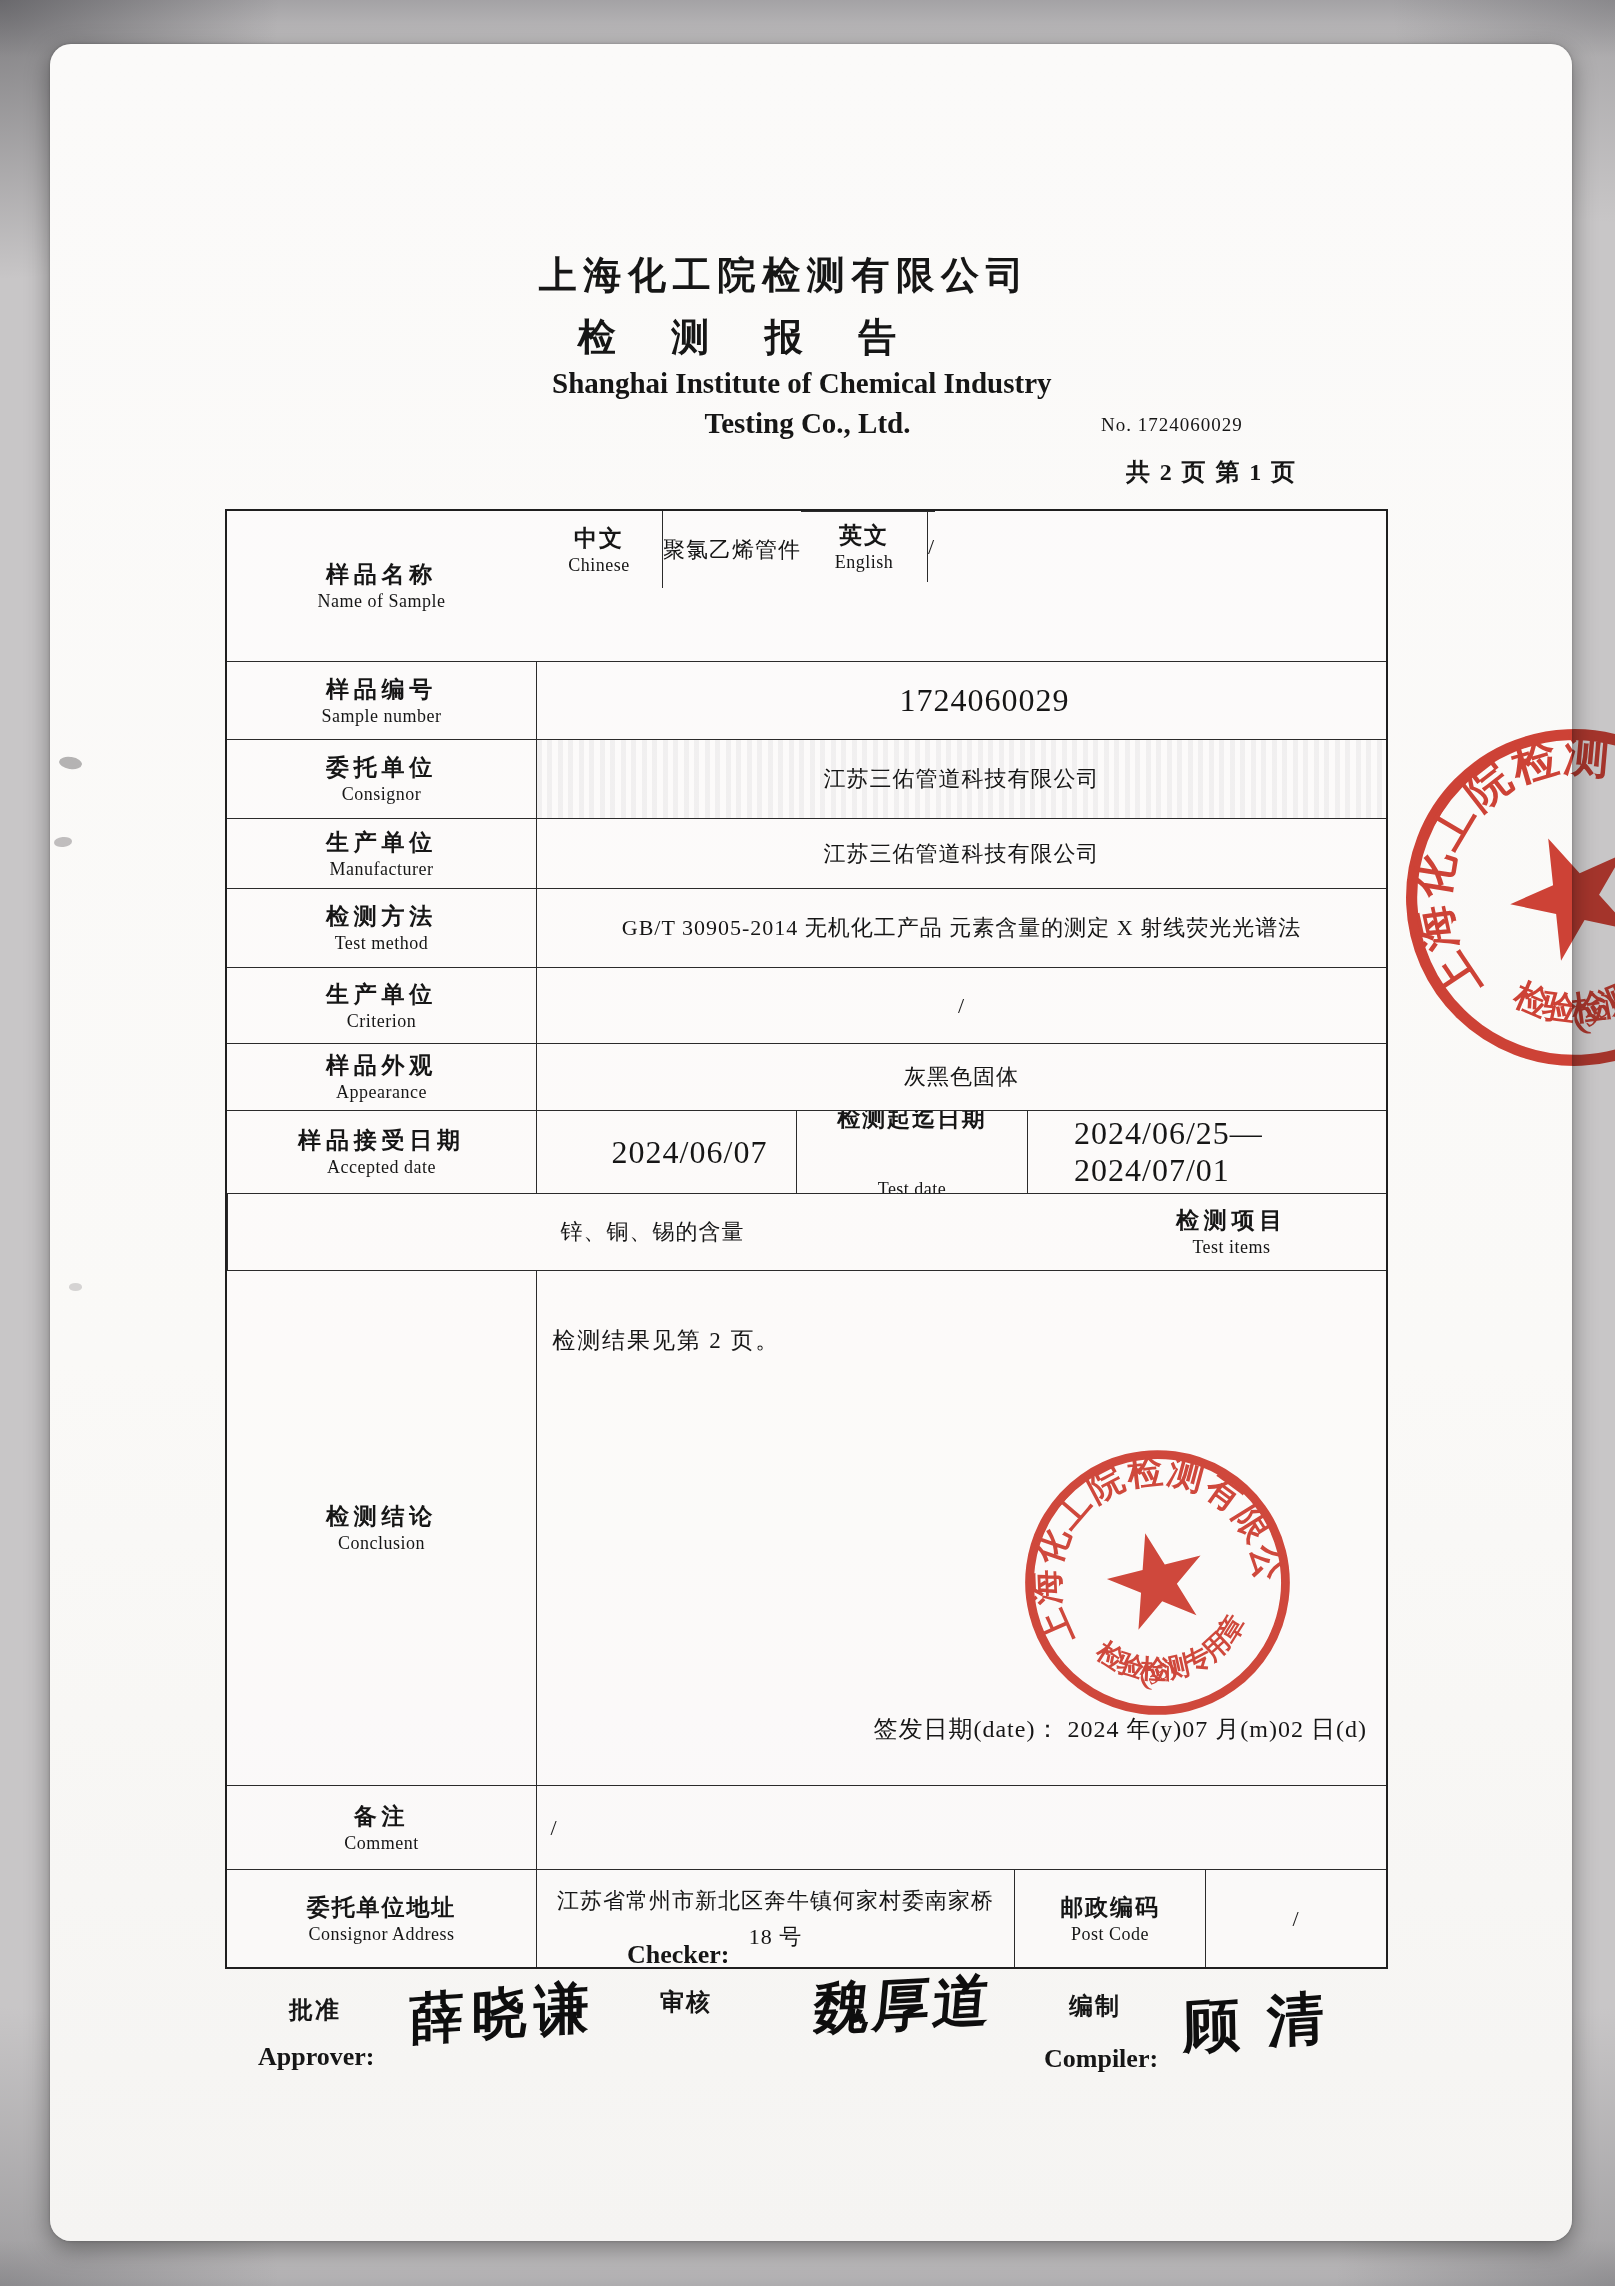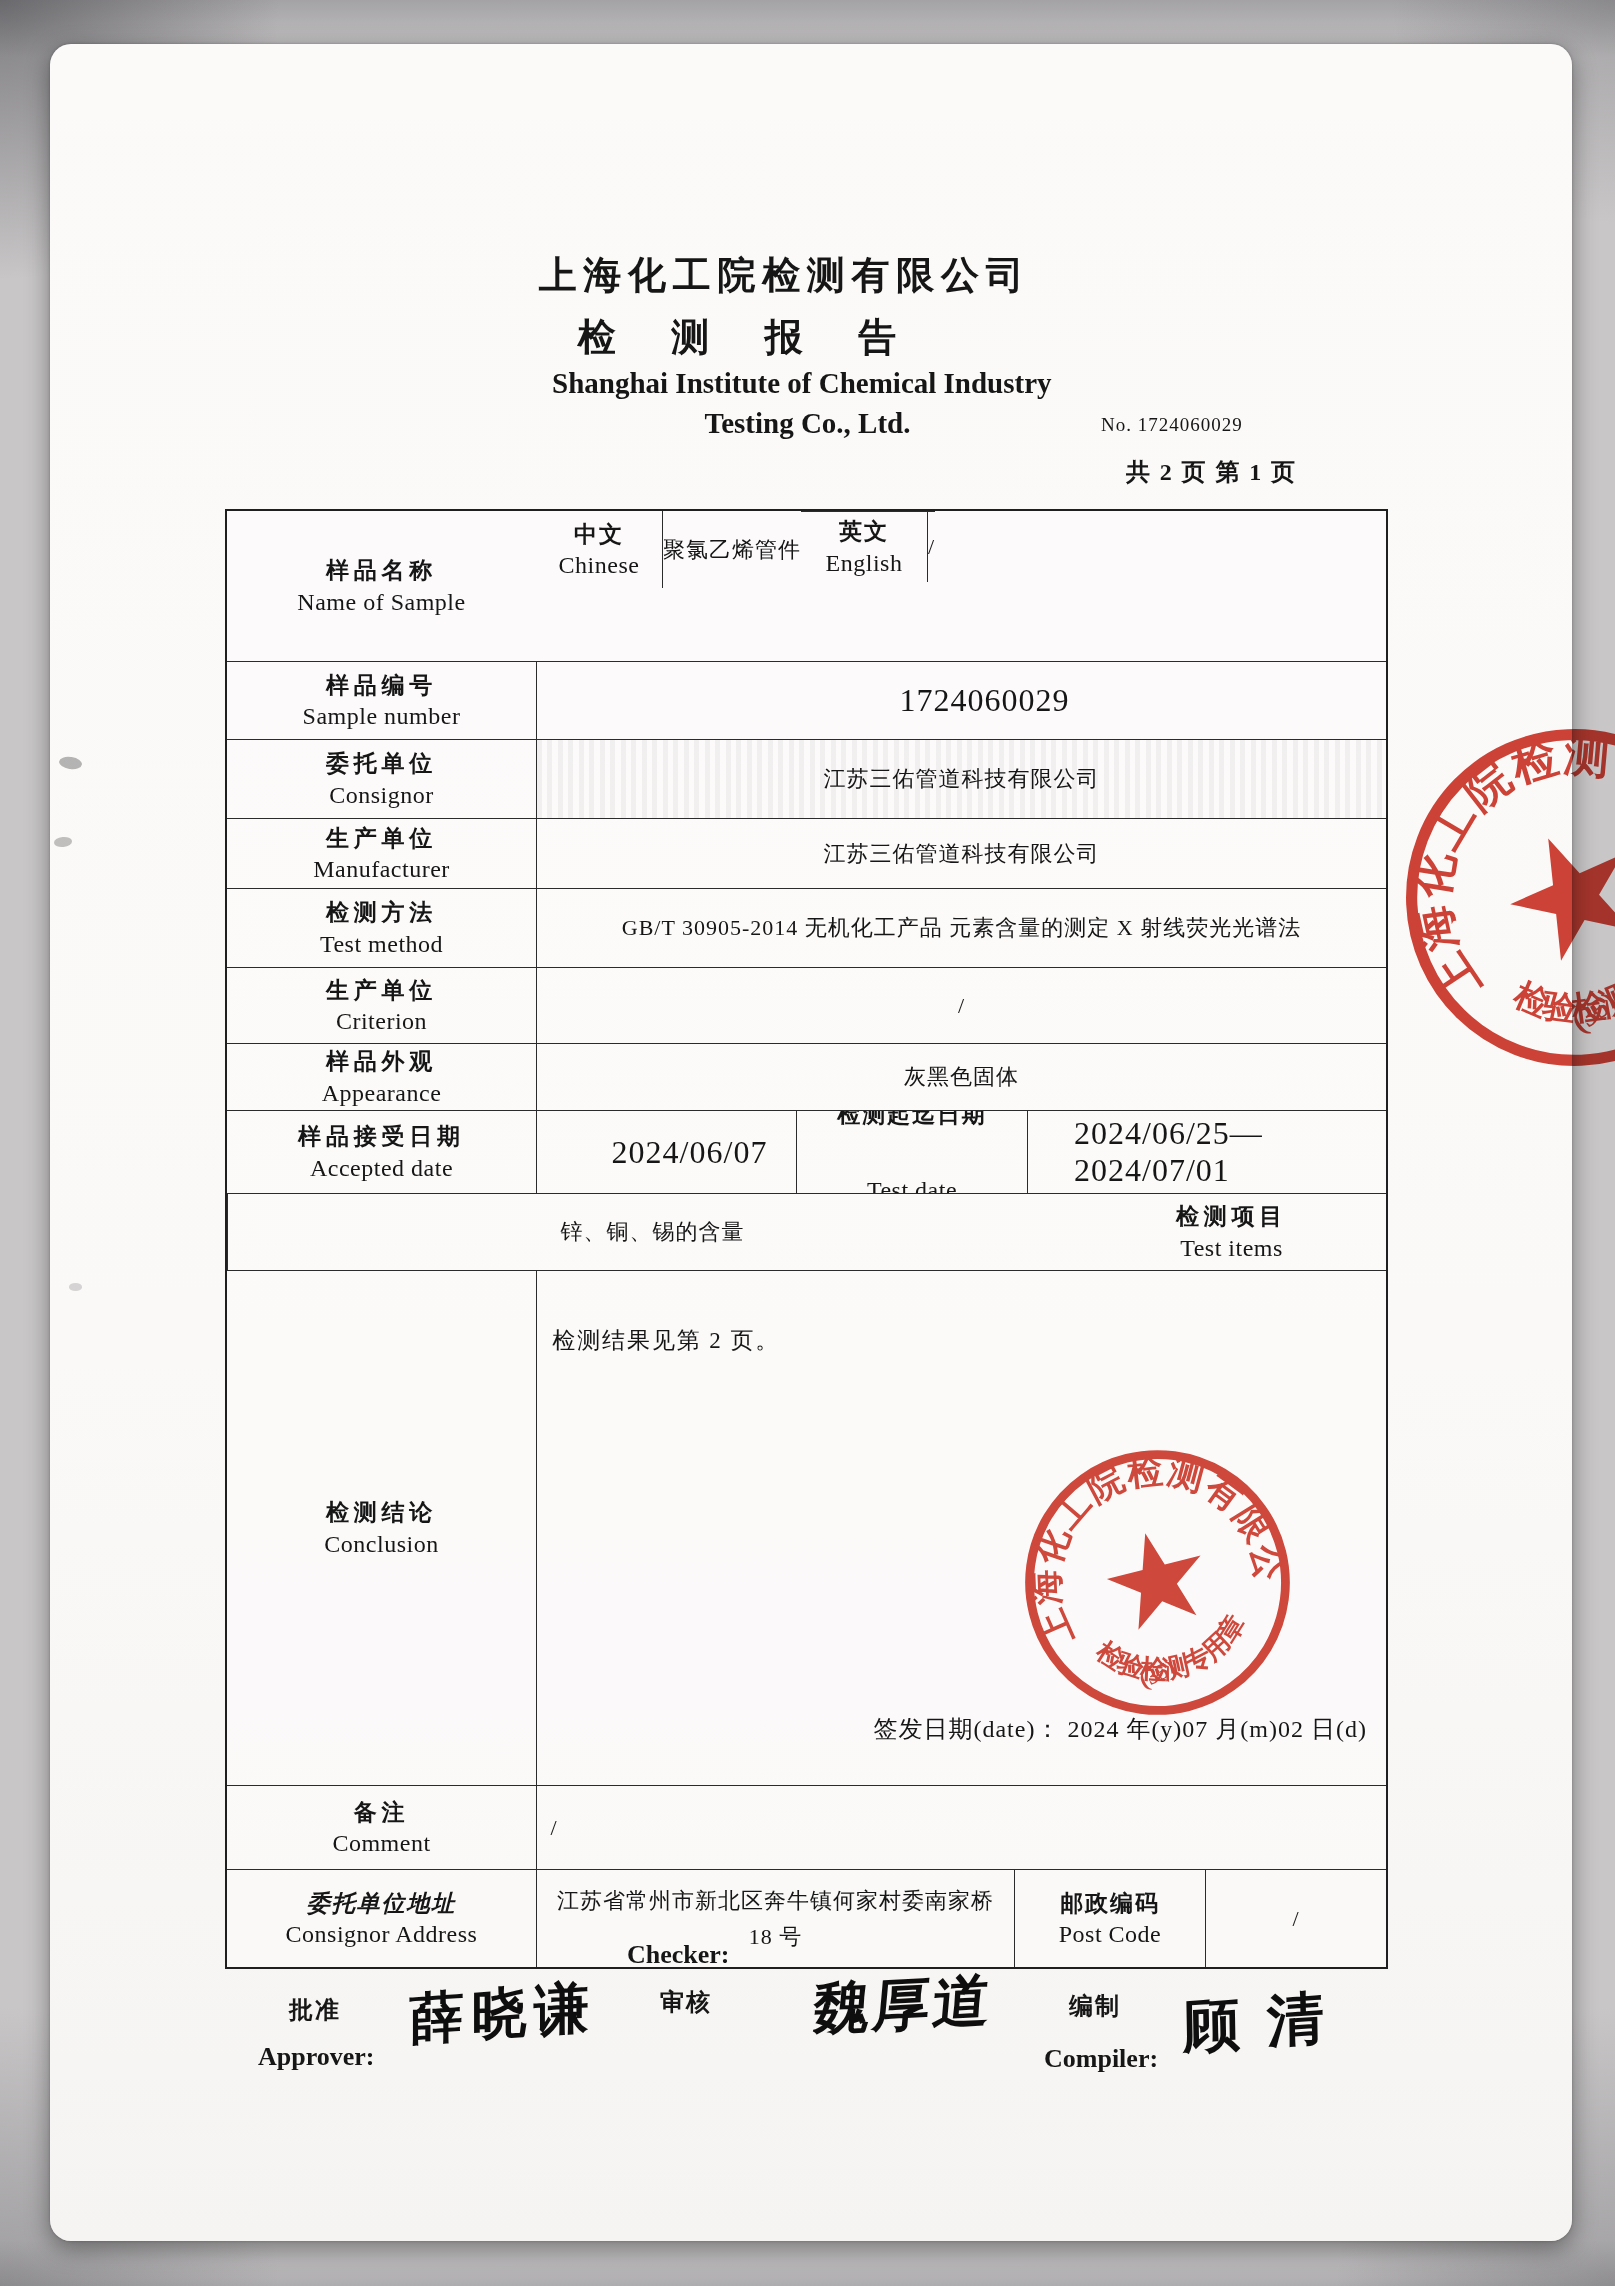--- a/index.html
+++ b/index.html
@@ -40,21 +40,21 @@
   
   .tbl { position:absolute; left:225px; top:509px; width:1163px; z-index:2;
     border:2.9px solid #1f1f1f; background:rgba(253,252,251,0.55); }
   .trow { display:flex; border-top:1.9px solid #2b2b2b; }
   .trow.first { border-top:none; }
   .c { display:flex; flex-direction:column; justify-content:center; align-items:center;
        border-left:1.9px solid #2b2b2b; overflow:hidden; }
   .c.nb { border-left:none; }
   .lbl { flex:0 0 309px; width:309px; }
   .zh { font-weight:bold; font-size:23px; letter-spacing:4.8px; line-height:1.35; white-space:nowrap; }
-  .en { font-size:24px; letter-spacing:0.5px; line-height:1.25;font-family:Liberation Serif, serif; }
+  .en { font-size:18px; letter-spacing:0.5px; line-height:1.25;font-family:Liberation Serif, serif; }
   .val { flex:1 1 auto; font-size:22px; letter-spacing:1px; }
   .val.serifnum { font-size:32px;padding-left:46px; }
   .val.leftal { align-items:flex-start; padding-left:13.4px; }
   .subcol { flex:1 1 auto; display:flex; }
   .subrow { display:flex; flex:0 0 auto; }
   .subrow + .subrow { border-top:1.9px solid #2b2b2b; }
   .subhdr { flex:0 0 126px; width:126px; }
   .subhdr .zh { letter-spacing:1.9px; }
   .addrval { max-width:449px; text-align:center; line-height:1.6; }
   .banding { background:repeating-linear-gradient(90deg, rgba(110,110,120,0.08) 0 4.8px, rgba(0,0,0,0) 4.8px 10.5px); }
@@ -205,21 +205,21 @@
     <div class="trow" style="height:84px;">
       <div class="c nb lbl">
         <div class="zh">备注</div>
         <div class="en">Comment</div>
       </div>
       <div class="c val leftal">/</div>
     </div>
 
     <div class="trow" style="height:98px;">
       <div class="c nb lbl">
-        <div class="zh" style="letter-spacing:1.9px;font-style:italic;">委托单位地址</div>
+        <div class="zh" style="letter-spacing:1.9px;">委托单位地址</div>
         <div class="en">Consignor Address</div>
       </div>
       <div class="c val" style="flex:0 0 478px;">
         <div class="addrval">江苏省常州市新北区奔牛镇何家村委南家桥 18 号</div>
       </div>
       <div class="c" style="flex:0 0 191px;">
         <div class="zh" style="letter-spacing:1.9px;">邮政编码</div>
         <div class="en">Post Code</div>
       </div>
       <div class="c val">/</div>

